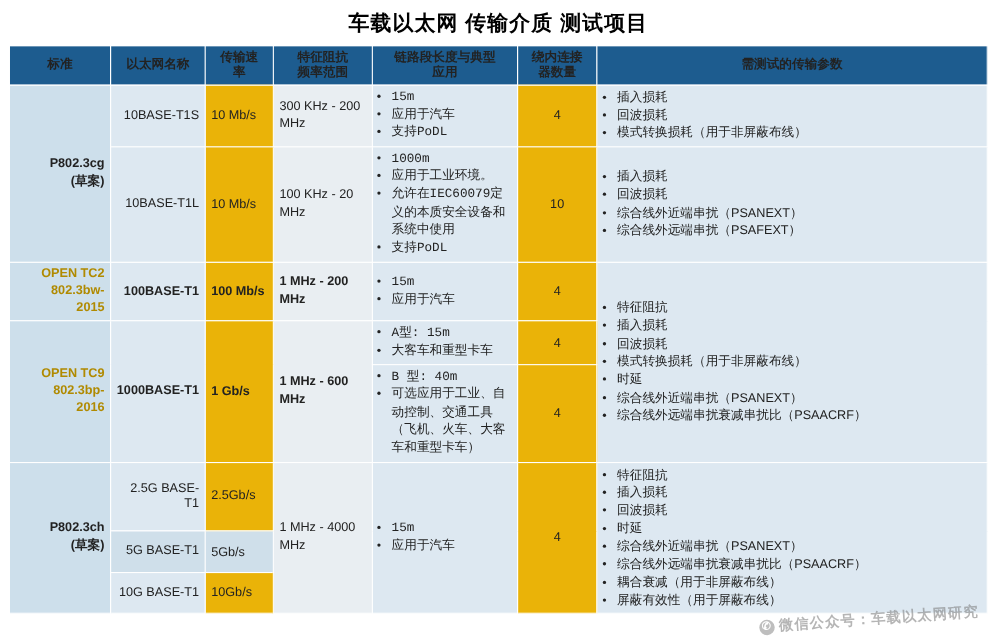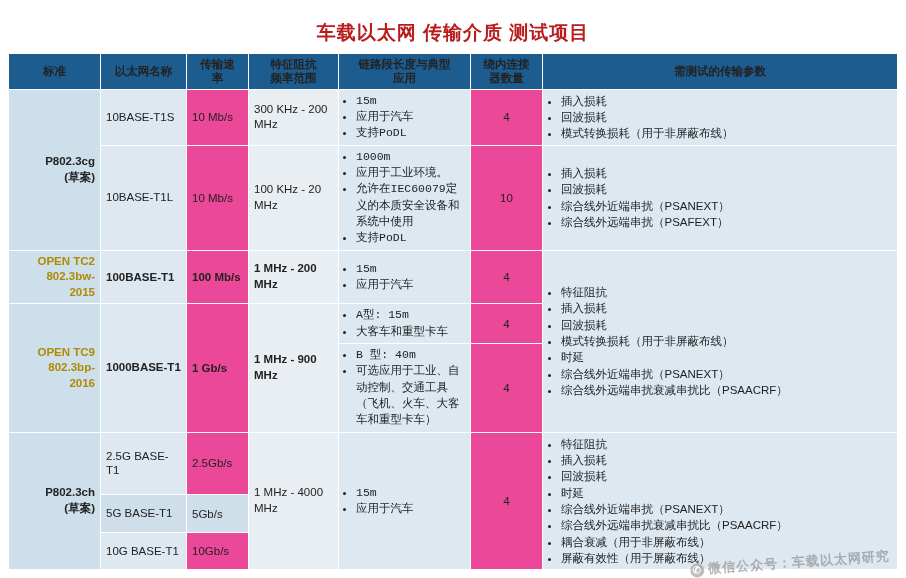--- a/index.html
+++ b/index.html
@@ -9,24 +9,23 @@
     height: 578px;
     background: #ffffff;
     font-family: "Liberation Sans", sans-serif;
     overflow: hidden;
     position: relative;
   }
   .page-title {
     text-align: center;
     font-size: 19px;
     font-weight: bold;
-    color: #b91c1c;
+    color: #000000;
     padding: 8px 0 7px 0;
     letter-spacing: 1px;
-    margin-top: 12px;
   }
   table.spec {
     border-collapse: collapse;
     width: 890px;
     margin: 0 auto;
     table-layout: fixed;
   }
   table.spec td, table.spec th {
     border: 1px solid #ffffff;
     vertical-align: middle;
@@ -47,33 +46,33 @@
   .c-std      { width: 92px; }
   .c-name     { width: 86px; }
   .c-rate     { width: 62px; }
   .c-freq     { width: 90px; }
   .c-len      { width: 132px; }
   .c-conn     { width: 72px; }
   .c-params   { width: auto; }
 
   
   .tint-a { background: #dde8f1; }  
-  .tint-b { background: #ec4899; }
+  .tint-b { background: #eab308; }
   .tint-c { background: #cfdfea; }
   .tint-d { background: #e9eef2; }
   .std-cell {
     background: #cddfeb;
     font-weight: bold;
     font-size: 12.5px;
     text-align: right;
     line-height: 1.35;
     color: #1a1a1a;
   }
   .std-cell.highlight { color: #b08a00; }
-  .name-cell { text-align: left; line-height: 1.3; }
+  .name-cell { text-align: right; line-height: 1.3; }
   .rate-cell { text-align: left; }
   .freq-cell { line-height: 1.35; }
   .conn-cell { text-align: center; font-size: 12px; }
   .red { color: #e8262c; font-weight: bold; }
   ul.bul {
     margin: 0;
     padding-left: 13px;
     line-height: 1.42;
   }
   ul.bul li { margin: 0 0 0 0; }
@@ -214,21 +213,21 @@
     </tr>
 
     <tr>
       <td class="std-cell highlight" rowspan="2">
         <div>OPEN TC9</div>
         <div>802.3bp-</div>
         <div>2016</div>
       </td>
       <td class="tint-a name-cell red" rowspan="2">1000BASE-T1</td>
       <td class="tint-b rate-cell red" rowspan="2">1 Gb/s</td>
-      <td class="tint-d freq-cell red" rowspan="2">1 MHz - 900 MHz</td>
+      <td class="tint-d freq-cell red" rowspan="2">1 MHz - 600 MHz</td>
       <td class="tint-a len-cell">
         <ul class="bul">
           <li>A型: 15m</li>
           <li>大客车和重型卡车</li>
         </ul>
       </td>
       <td class="tint-b conn-cell">4</td>
     </tr>
 
     <tr>

